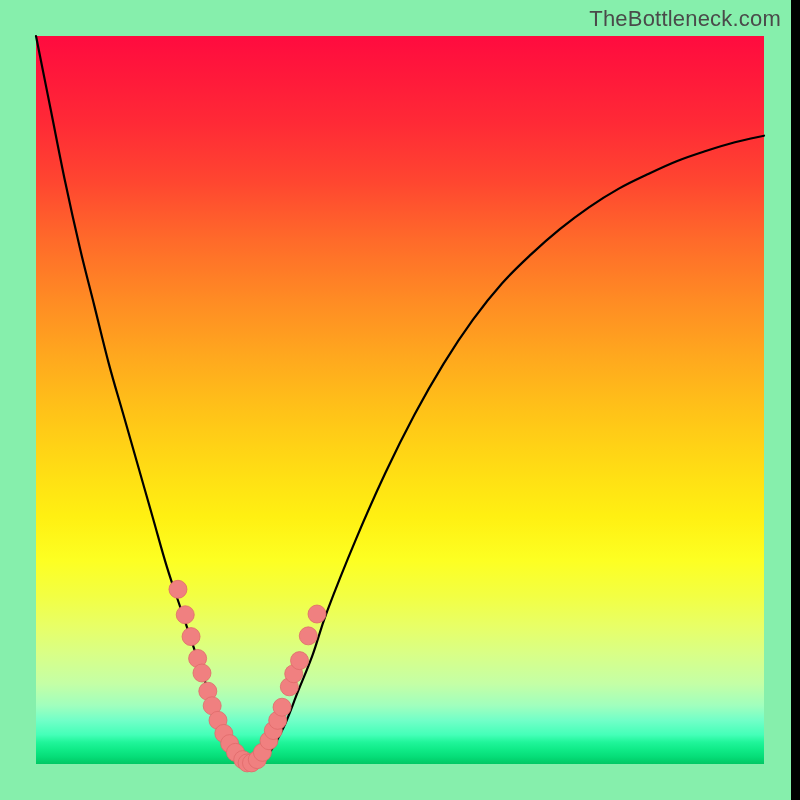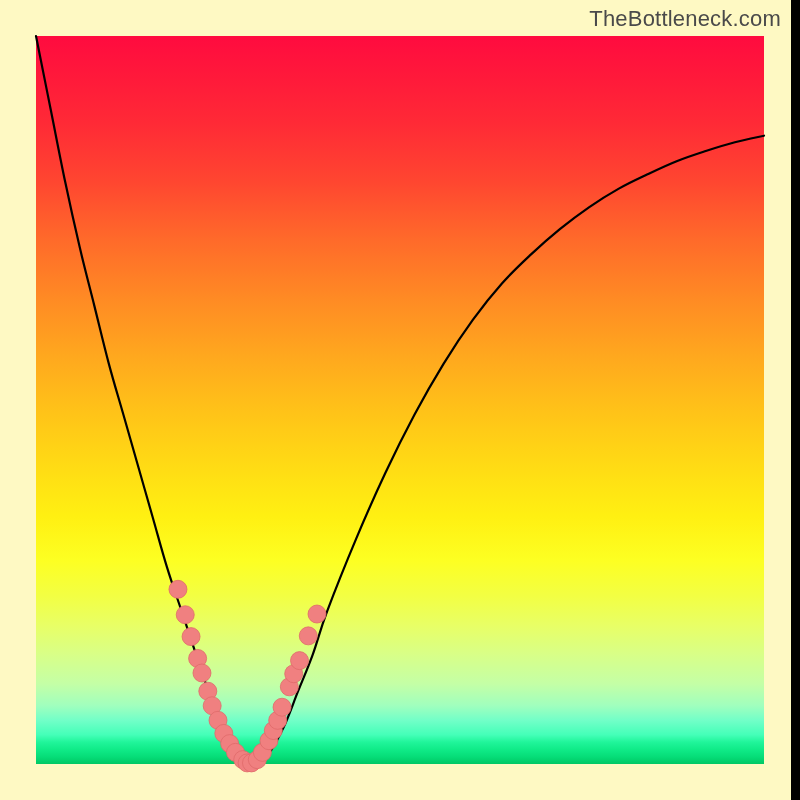--- a/index.html
+++ b/index.html
@@ -8,21 +8,21 @@
     width: 800px;
     height: 800px;
     overflow: hidden;
     background: #000;
     font-family: Arial, Helvetica, sans-serif;
   }
   .stage {
     position: relative;
     width: 791px;
     height: 800px;
-    background: #fef9c3;
+    background: #86efac;
   }
   .plot-area {
     position: absolute;
     left: 36px;
     top: 36px;
     width: 728px;
     height: 728px;
     
     background: linear-gradient(
       to bottom,

